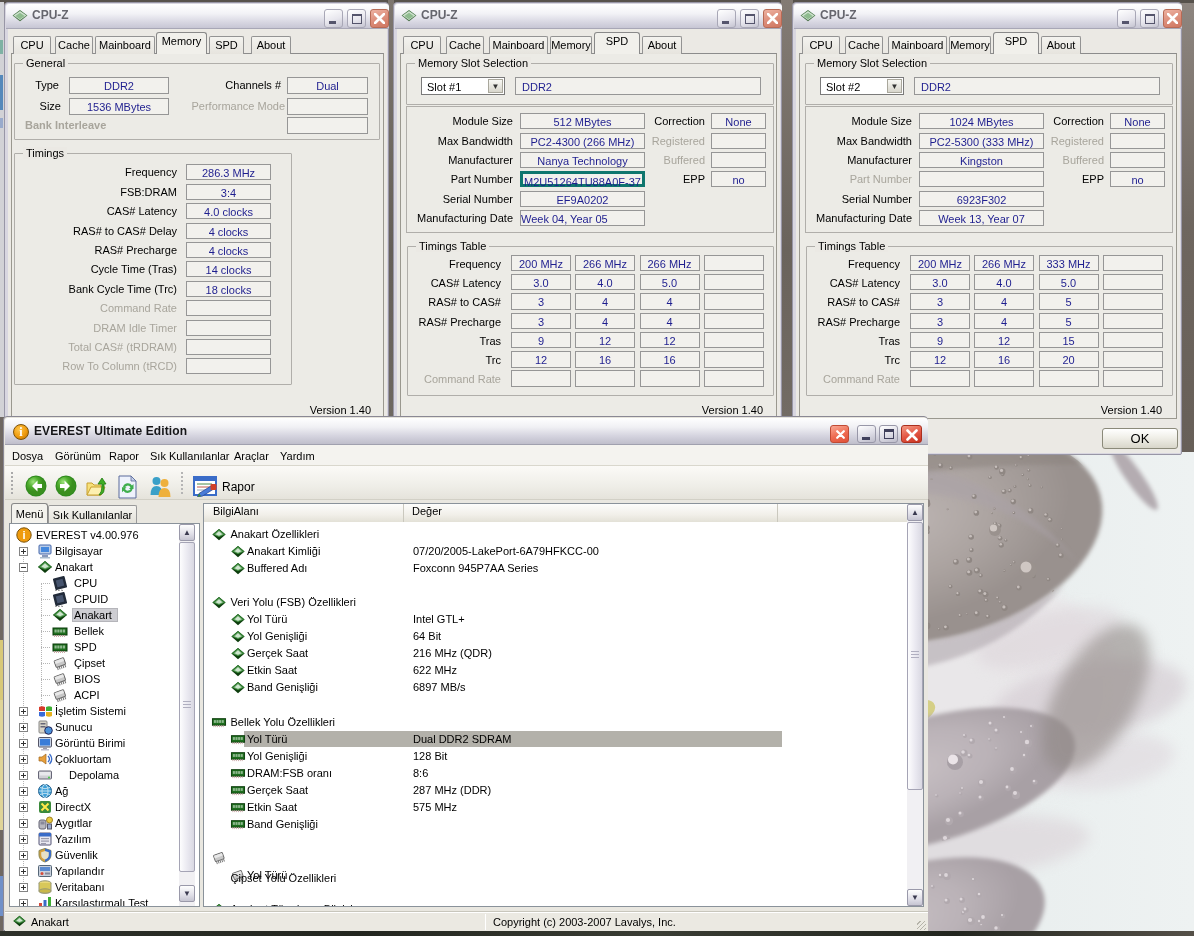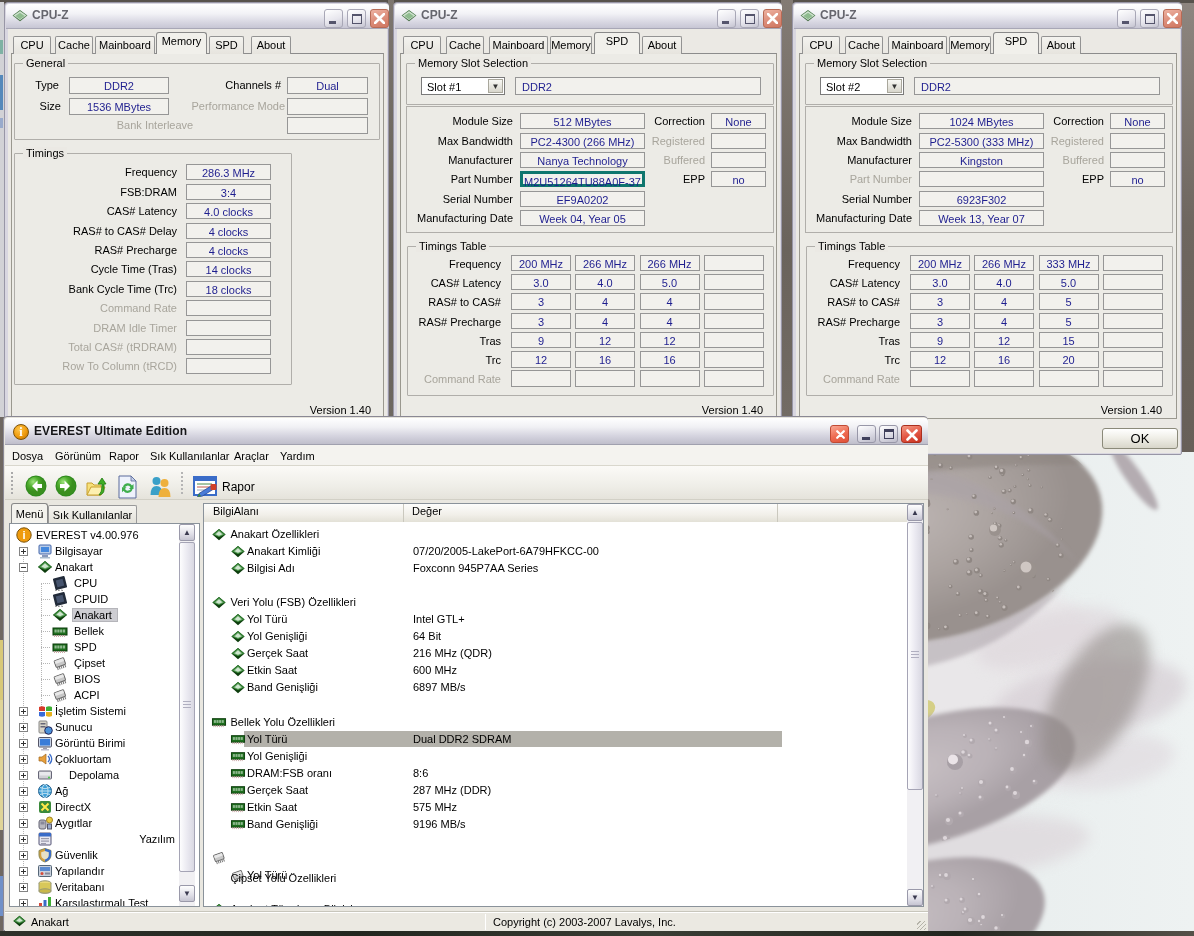--- a/index.html
+++ b/index.html
@@ -476,21 +476,21 @@
       <div style="position:absolute;left:-204px;top:97px;width:260px;height:12px;font-size:11px;line-height:12px;color:#000;text-align:right;">Size</div>
       <div style="position:absolute;left:64px;top:95px;width:100px;height:17px;background:#f2f1ed;border:1px solid #969696;">
         <div style="position:absolute;left:0;top:0;width:100%;height:100%;text-align:center;font-size:11px;line-height:17px;color:#1e1e8f;">1536 MBytes</div>
       </div>
       <div style="position:absolute;left:16px;top:76px;width:260px;height:12px;font-size:11px;line-height:12px;color:#000;text-align:right;">Channels #</div>
       <div style="position:absolute;left:282px;top:74px;width:81px;height:17px;background:#f2f1ed;border:1px solid #969696;">
         <div style="position:absolute;left:0;top:0;width:100%;height:100%;text-align:center;font-size:11px;line-height:17px;color:#1e1e8f;">Dual</div>
       </div>
       <div style="position:absolute;left:20px;top:97px;width:260px;height:12px;font-size:11px;line-height:12px;color:#a8a59c;text-align:right;">Performance Mode</div>
       <div style="position:absolute;left:282px;top:95px;width:81px;height:17px;background:#f2f1ed;border:1px solid #969696;"></div>
-      <div style="position:absolute;left:20px;top:116px;width:260px;height:12px;font-size:11px;line-height:12px;color:#a8a59c;text-align:center;">Bank Interleave</div>
+      <div style="position:absolute;left:20px;top:116px;width:260px;height:12px;font-size:11px;line-height:12px;color:#a8a59c;text-align:left;font-weight:bold;">Bank Interleave</div>
       <div style="position:absolute;left:282px;top:114px;width:81px;height:17px;background:#f2f1ed;border:1px solid #969696;"></div>
       <div style="position:absolute;left:9px;top:150px;width:278px;height:232px;border:1px solid #b0aeaa;border-radius:1px;box-shadow:inset 0 0 0 0 #fff;"></div>
       <div style="position:absolute;left:18px;top:144px;height:12px;background:#ebe9e4;padding:0 3px;font-size:11px;line-height:12px;color:#000;">Timings</div>
       <div style="position:absolute;left:-88px;top:163.4px;width:260px;height:12px;font-size:11px;line-height:12px;color:#000;text-align:right;">Frequency</div>
       <div style="position:absolute;left:181px;top:161.4px;width:85px;height:16px;background:#f2f1ed;border:1px solid #969696;">
         <div style="position:absolute;left:0;top:0;width:100%;height:100%;text-align:center;font-size:11px;line-height:16px;color:#1e1e8f;">286.3 MHz</div>
       </div>
       <div style="position:absolute;left:-88px;top:182.8px;width:260px;height:12px;font-size:11px;line-height:12px;color:#000;text-align:right;">FSB:DRAM</div>
       <div style="position:absolute;left:181px;top:180.8px;width:85px;height:16px;background:#f2f1ed;border:1px solid #969696;">
         <div style="position:absolute;left:0;top:0;width:100%;height:100%;text-align:center;font-size:11px;line-height:16px;color:#1e1e8f;">3:4</div>
@@ -592,21 +592,21 @@
       <div style="position:absolute;left:-141px;top:170.4px;width:260px;height:12px;font-size:11px;line-height:12px;color:#000;text-align:right;">Part Number</div>
       <div style="position:absolute;left:126px;top:168.4px;width:125px;height:16px;background:#f2f1ed;border:3px solid #0f766e;">
         <div style="position:absolute;left:0;top:0;width:100%;height:100%;text-align:center;font-size:11px;line-height:16px;color:#1e1e8f;">M2U51264TU88A0F-37</div>
       </div>
       <div style="position:absolute;left:-141px;top:189.8px;width:260px;height:12px;font-size:11px;line-height:12px;color:#000;text-align:right;">Serial Number</div>
       <div style="position:absolute;left:126px;top:187.8px;width:125px;height:16px;background:#f2f1ed;border:1px solid #969696;">
         <div style="position:absolute;left:0;top:0;width:100%;height:100%;text-align:center;font-size:11px;line-height:16px;color:#1e1e8f;">EF9A0202</div>
       </div>
       <div style="position:absolute;left:-141px;top:209.20000000000002px;width:260px;height:12px;font-size:11px;line-height:12px;color:#000;text-align:right;">Manufacturing Date</div>
       <div style="position:absolute;left:126px;top:207.20000000000002px;width:125px;height:16px;background:#f2f1ed;border:1px solid #969696;">
-        <div style="position:absolute;left:0;top:0;width:100%;height:100%;text-align:center;font-size:11px;line-height:16px;color:#1e1e8f;">Week 04, Year 05</div>
+        <div style="position:absolute;left:0;top:0;width:100%;height:100%;font-size:11px;line-height:16px;color:#1e1e8f;">Week 04, Year 05</div>
       </div>
       <div style="position:absolute;left:51px;top:112.2px;width:260px;height:12px;font-size:11px;line-height:12px;color:#000;text-align:right;">Correction</div>
       <div style="position:absolute;left:317px;top:110.2px;width:55px;height:16px;background:#f2f1ed;border:1px solid #969696;">
         <div style="position:absolute;left:0;top:0;width:100%;height:100%;text-align:center;font-size:11px;line-height:16px;color:#1e1e8f;">None</div>
       </div>
       <div style="position:absolute;left:51px;top:131.6px;width:260px;height:12px;font-size:11px;line-height:12px;color:#a8a59c;text-align:right;">Registered</div>
       <div style="position:absolute;left:317px;top:129.6px;width:55px;height:16px;background:#f2f1ed;border:1px solid #969696;"></div>
       <div style="position:absolute;left:51px;top:151.0px;width:260px;height:12px;font-size:11px;line-height:12px;color:#a8a59c;text-align:right;">Buffered</div>
       <div style="position:absolute;left:317px;top:149.0px;width:55px;height:16px;background:#f2f1ed;border:1px solid #969696;"></div>
       <div style="position:absolute;left:51px;top:170.4px;width:260px;height:12px;font-size:11px;line-height:12px;color:#000;text-align:right;">EPP</div>
@@ -1153,21 +1153,21 @@
 <div style="position:absolute;left:9px;top:310.5px;width:9px;height:9px;background:#fff;border:1px solid #848484;z-index:6;"></div>
 <div style="position:absolute;left:11px;top:314.5px;width:5px;height:1px;background:#333;z-index:7;"></div>
 <div style="position:absolute;left:13px;top:312.5px;width:1px;height:5px;background:#333;z-index:7;"></div>
 <svg style="position:absolute;left:27px;top:307px;width:16px;height:16px;z-index:5;" viewBox="0 0 16 16">
         <rect x="2" y="2" width="12" height="12" rx="1" fill="#e8e8f0" stroke="#557"></rect>
         <rect x="2" y="2" width="12" height="3.5" fill="#3a6cc8"></rect>
         <rect x="4" y="7" width="8" height="1.2" fill="#99a"></rect>
         <rect x="4" y="9.5" width="8" height="1.2" fill="#99a"></rect>
         <rect x="4" y="12" width="5" height="1.2" fill="#99a"></rect>
       </svg>
-<div style="position:absolute;left:45px;top:309px;width:120px;height:13px;font-size:11px;line-height:13px;color:#000;white-space:nowrap;z-index:6;text-align:right;">Yazılım</div>
+<div style="position:absolute;left:45px;top:309px;width:120px;height:13px;font-size:11px;line-height:13px;color:#000;white-space:nowrap;z-index:6;">Yazılım</div>
 <div style="position:absolute;left:9px;top:326.5px;width:9px;height:9px;background:#fff;border:1px solid #848484;z-index:6;"></div>
 <div style="position:absolute;left:11px;top:330.5px;width:5px;height:1px;background:#333;z-index:7;"></div>
 <div style="position:absolute;left:13px;top:328.5px;width:1px;height:5px;background:#333;z-index:7;"></div>
 <svg style="position:absolute;left:27px;top:323px;width:16px;height:16px;z-index:5;" viewBox="0 0 16 16">
         <path d="M8 1.5 L14 3.5 L14 8 Q14 13 8 15 Q2 13 2 8 L2 3.5 Z" fill="#d8a03c" stroke="#885"></path>
         <path d="M8 1.5 L14 3.5 L14 8 Q14 13 8 15 Z" fill="#3a6cc8"></path>
         <path d="M8 4 L11.8 5.2 L11.8 8 Q11.8 11 8 12.5 Q4.2 11 4.2 8 L4.2 5.2 Z" fill="#e8e0c8"></path>
       </svg>
 <div style="position:absolute;left:45px;top:325px;width:120px;height:13px;font-size:11px;line-height:13px;color:#000;white-space:nowrap;z-index:6;">Güvenlik</div>
 <div style="position:absolute;left:9px;top:342.5px;width:9px;height:9px;background:#fff;border:1px solid #848484;z-index:6;"></div>
@@ -1226,21 +1226,21 @@
         <polygon points="8,4.5 11.5,7.6 8,9.2 4.5,7.6" fill="#cfe6cf"></polygon>
       </svg>
 <div style="position:absolute;left:43px;top:23.05px;width:300px;height:13px;font-size:11px;line-height:13px;color:#000;white-space:nowrap;z-index:6;">Anakart Kimliği</div>
 <div style="position:absolute;left:209px;top:23.05px;width:400px;height:13px;font-size:11px;line-height:13px;color:#000;white-space:nowrap;z-index:6;">07/20/2005-LakePort-6A79HFKCC-00</div>
 <svg style="position:absolute;left:26px;top:38.6px;width:16px;height:15px;z-index:5;" viewBox="0 0 16 16">
         <polygon points="8,2 15,8 8,14 1,8" fill="#0d3d0d"></polygon>
         <polygon points="8,2 15,8 8,11 1,8" fill="#2e7d2e"></polygon>
         <polygon points="8,3.5 13,8 8,10 3,8" fill="#6faa6f"></polygon>
         <polygon points="8,4.5 11.5,7.6 8,9.2 4.5,7.6" fill="#cfe6cf"></polygon>
       </svg>
-<div style="position:absolute;left:43px;top:40.1px;width:300px;height:13px;font-size:11px;line-height:13px;color:#000;white-space:nowrap;z-index:6;">Bilgisi Adı</div>
+<div style="position:absolute;left:43px;top:40.1px;width:300px;height:13px;font-size:11px;line-height:13px;color:#000;white-space:nowrap;z-index:6;">Buffered Adı</div>
 <div style="position:absolute;left:209px;top:40.1px;width:400px;height:13px;font-size:11px;line-height:13px;color:#000;white-space:nowrap;z-index:6;">Foxconn 945P7AA Series</div>
 <svg style="position:absolute;left:7px;top:72.7px;width:16px;height:15px;z-index:5;" viewBox="0 0 16 16">
         <polygon points="8,2 15,8 8,14 1,8" fill="#0d3d0d"></polygon>
         <polygon points="8,2 15,8 8,11 1,8" fill="#2e7d2e"></polygon>
         <polygon points="8,3.5 13,8 8,10 3,8" fill="#6faa6f"></polygon>
         <polygon points="8,4.5 11.5,7.6 8,9.2 4.5,7.6" fill="#cfe6cf"></polygon>
       </svg>
 <div style="position:absolute;left:26.5px;top:74.2px;width:300px;height:13px;font-size:11px;line-height:13px;color:#000;white-space:nowrap;z-index:6;">Veri Yolu (FSB) Özellikleri</div>
 <svg style="position:absolute;left:26px;top:89.75px;width:16px;height:15px;z-index:5;" viewBox="0 0 16 16">
         <polygon points="8,2 15,8 8,14 1,8" fill="#0d3d0d"></polygon>
@@ -1266,21 +1266,21 @@
       </svg>
 <div style="position:absolute;left:43px;top:125.35px;width:300px;height:13px;font-size:11px;line-height:13px;color:#000;white-space:nowrap;z-index:6;">Gerçek Saat</div>
 <div style="position:absolute;left:209px;top:125.35px;width:400px;height:13px;font-size:11px;line-height:13px;color:#000;white-space:nowrap;z-index:6;">216 MHz (QDR)</div>
 <svg style="position:absolute;left:26px;top:140.9px;width:16px;height:15px;z-index:5;" viewBox="0 0 16 16">
         <polygon points="8,2 15,8 8,14 1,8" fill="#0d3d0d"></polygon>
         <polygon points="8,2 15,8 8,11 1,8" fill="#2e7d2e"></polygon>
         <polygon points="8,3.5 13,8 8,10 3,8" fill="#6faa6f"></polygon>
         <polygon points="8,4.5 11.5,7.6 8,9.2 4.5,7.6" fill="#cfe6cf"></polygon>
       </svg>
 <div style="position:absolute;left:43px;top:142.4px;width:300px;height:13px;font-size:11px;line-height:13px;color:#000;white-space:nowrap;z-index:6;">Etkin Saat</div>
-<div style="position:absolute;left:209px;top:142.4px;width:400px;height:13px;font-size:11px;line-height:13px;color:#000;white-space:nowrap;z-index:6;">600 MHz</div>
+<div style="position:absolute;left:209px;top:142.4px;width:400px;height:13px;font-size:11px;line-height:13px;color:#000;white-space:nowrap;z-index:6;">622 MHz</div>
 <svg style="position:absolute;left:26px;top:157.95000000000002px;width:16px;height:15px;z-index:5;" viewBox="0 0 16 16">
         <polygon points="8,2 15,8 8,14 1,8" fill="#0d3d0d"></polygon>
         <polygon points="8,2 15,8 8,11 1,8" fill="#2e7d2e"></polygon>
         <polygon points="8,3.5 13,8 8,10 3,8" fill="#6faa6f"></polygon>
         <polygon points="8,4.5 11.5,7.6 8,9.2 4.5,7.6" fill="#cfe6cf"></polygon>
       </svg>
 <div style="position:absolute;left:43px;top:159.45000000000002px;width:300px;height:13px;font-size:11px;line-height:13px;color:#000;white-space:nowrap;z-index:6;">Band Genişliği</div>
 <div style="position:absolute;left:209px;top:159.45000000000002px;width:400px;height:13px;font-size:11px;line-height:13px;color:#000;white-space:nowrap;z-index:6;">6897 MB/s</div>
 <svg style="position:absolute;left:7px;top:192.05000000000004px;width:16px;height:15px;z-index:5;" viewBox="0 0 16 16">
         <rect x="1" y="5" width="14" height="7" fill="#1e6e1e" stroke="#0a3a0a"></rect>
@@ -1325,20 +1325,21 @@
         <g fill="#caa">
           <rect x="2" y="12" width="1" height="2"></rect>
           <rect x="4" y="12" width="1" height="2"></rect>
           <rect x="6" y="12" width="1" height="2"></rect>
           <rect x="8" y="12" width="1" height="2"></rect>
           <rect x="10" y="12" width="1" height="2"></rect>
           <rect x="12" y="12" width="1" height="2"></rect>
         </g>
       </svg>
 <div style="position:absolute;left:43px;top:227.65000000000006px;width:300px;height:13px;font-size:11px;line-height:13px;color:#000;white-space:nowrap;z-index:6;">Yol Genişliği</div>
+<div style="position:absolute;left:209px;top:227.65000000000006px;width:400px;height:13px;font-size:11px;line-height:13px;color:#000;white-space:nowrap;z-index:6;">128 Bit</div>
 <svg style="position:absolute;left:26px;top:243.20000000000007px;width:16px;height:15px;z-index:5;" viewBox="0 0 16 16">
         <rect x="1" y="5" width="14" height="7" fill="#1e6e1e" stroke="#0a3a0a"></rect>
         <rect x="2.5" y="6.5" width="2.2" height="3" fill="#8fb88f"></rect>
         <rect x="5.3" y="6.5" width="2.2" height="3" fill="#8fb88f"></rect>
         <rect x="8.1" y="6.5" width="2.2" height="3" fill="#8fb88f"></rect>
         <rect x="10.9" y="6.5" width="2.2" height="3" fill="#8fb88f"></rect>
         <g fill="#caa">
           <rect x="2" y="12" width="1" height="2"></rect>
           <rect x="4" y="12" width="1" height="2"></rect>
           <rect x="6" y="12" width="1" height="2"></rect>
@@ -1392,21 +1393,20 @@
         <g fill="#caa">
           <rect x="2" y="12" width="1" height="2"></rect>
           <rect x="4" y="12" width="1" height="2"></rect>
           <rect x="6" y="12" width="1" height="2"></rect>
           <rect x="8" y="12" width="1" height="2"></rect>
           <rect x="10" y="12" width="1" height="2"></rect>
           <rect x="12" y="12" width="1" height="2"></rect>
         </g>
       </svg>
 <div style="position:absolute;left:43px;top:295.8500000000001px;width:300px;height:13px;font-size:11px;line-height:13px;color:#000;white-space:nowrap;z-index:6;">Band Genişliği</div>
-<div style="position:absolute;left:209px;top:295.8500000000001px;width:400px;height:13px;font-size:11px;line-height:13px;color:#000;white-space:nowrap;z-index:6;">9196 MB/s</div>
 <svg style="position:absolute;left:7px;top:328.4500000000001px;width:16px;height:15px;z-index:5;" viewBox="0 0 16 16">
         <g transform="rotate(-20 8 8)">
           <rect x="3" y="4" width="10" height="7" rx="1" fill="#c8c8c8" stroke="#666"></rect>
           <rect x="3.5" y="4.5" width="9" height="3" fill="#e8e8e8"></rect>
           <g stroke="#777" stroke-width="1">
             <line x1="4" y1="11" x2="4" y2="14"></line>
             <line x1="6" y1="11" x2="6" y2="14"></line>
             <line x1="8" y1="11" x2="8" y2="14"></line>
             <line x1="10" y1="11" x2="10" y2="14"></line>
             <line x1="12" y1="11" x2="12" y2="14"></line>

